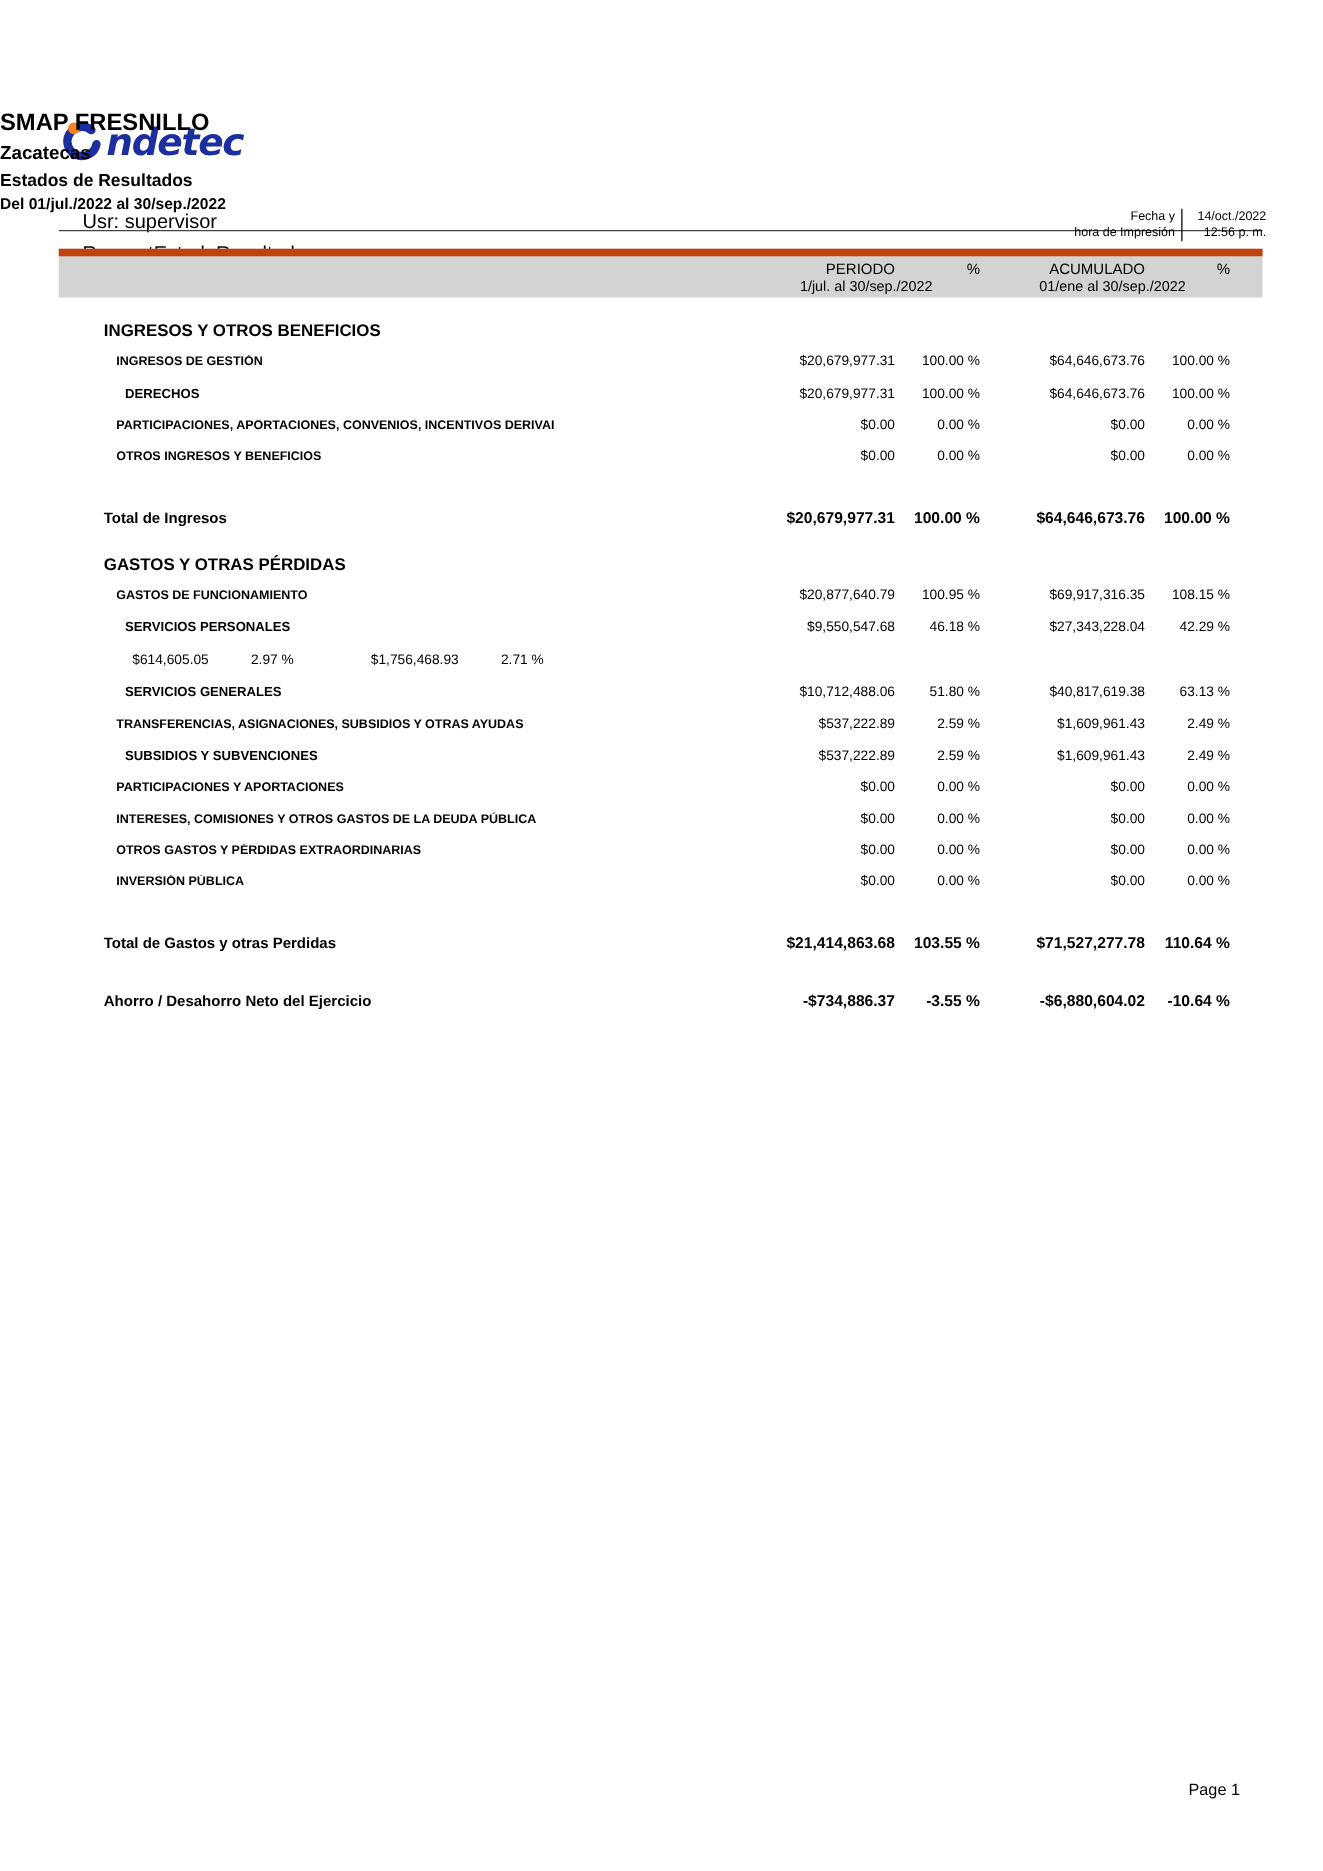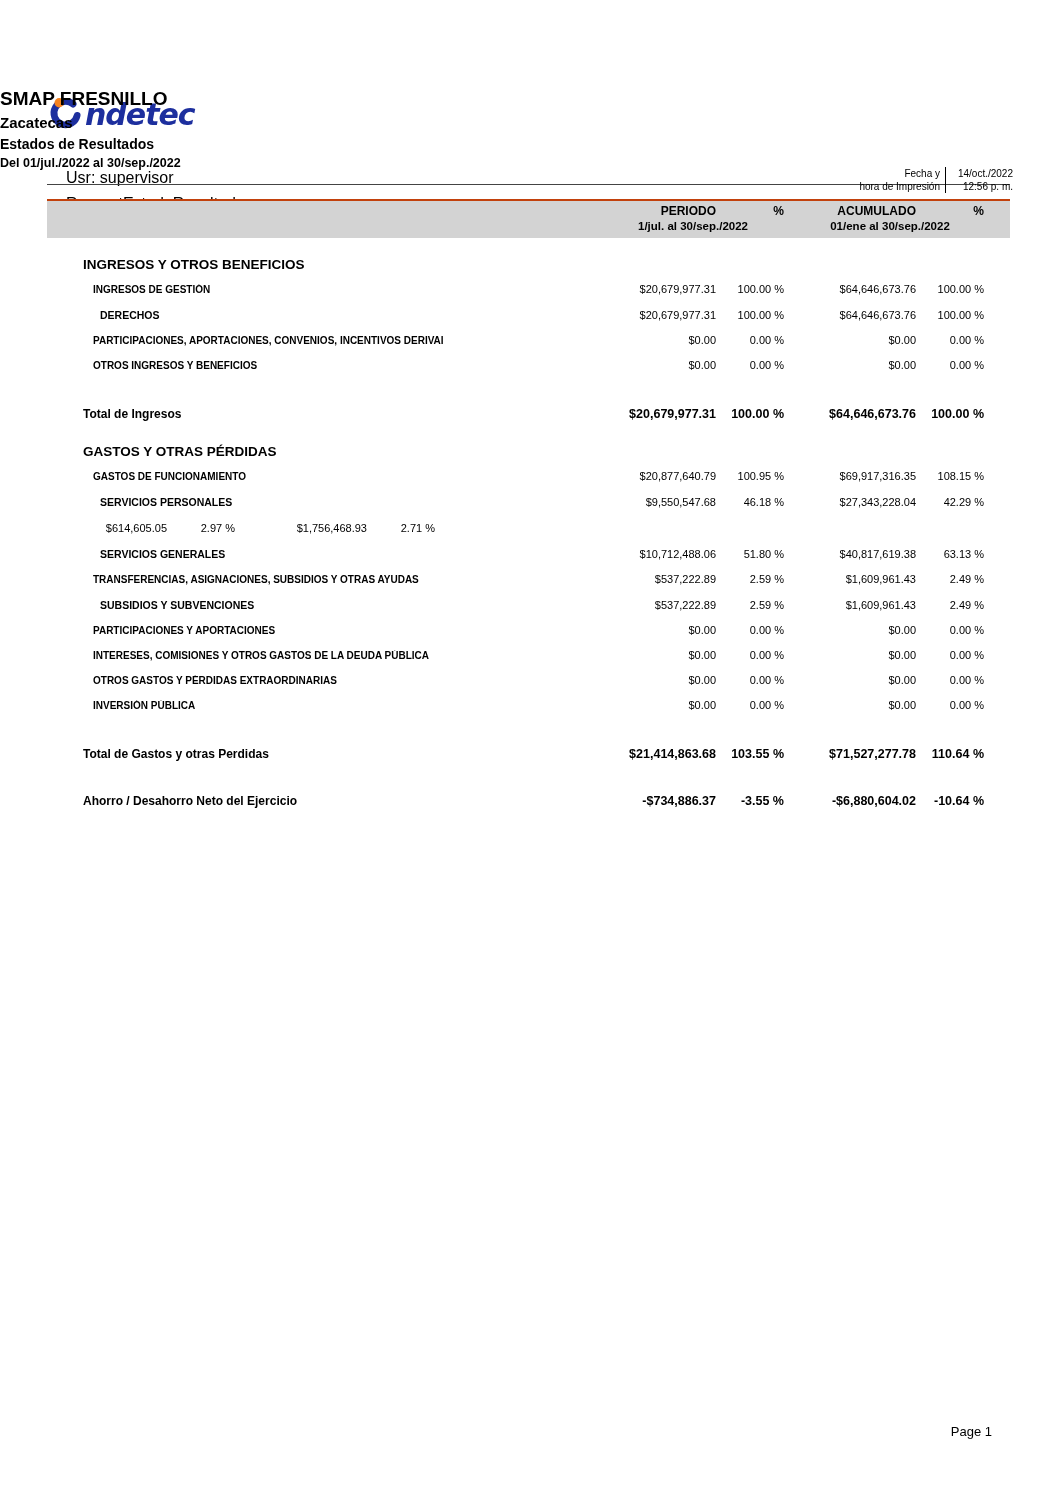--- a/index.html
+++ b/index.html
@@ -39,23 +39,23 @@
   }
   .meta-right .lbl{text-align:right;padding:1px 5px 1px 0;}
   .meta-right .val{
     text-align:right;border-left:1px solid #000;
     padding:1px 0 1px 4px;
   }
   
   .band{
     position:absolute;left:47px;top:199px;width:963px;height:39px;
     background:var(--band-gray);
-    border-top:2px solid #c2410c;
+    border-top:6px solid #c2410c;
     padding:3px 20px 0 0;
-    font-weight:bold;font-size:12px;
+    font-weight:normal;font-size:12px;
   }
   .band-line{display:flex;}
   .cell{flex:0 0 auto;}
   .cl{flex:1 1 auto;min-width:0;}
   .c1{width:120px;text-align:right;}
   .c2{width:74px;text-align:right;padding-right:6px;}
   .c3{width:126px;text-align:right;}
   .c4{width:74px;text-align:right;padding-right:6px;}
   .g1{width:194px;text-align:center;font-size:11.5px;}
   .g2{width:200px;text-align:center;font-size:11.5px;}

